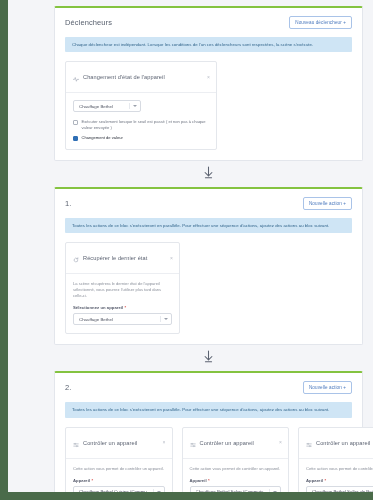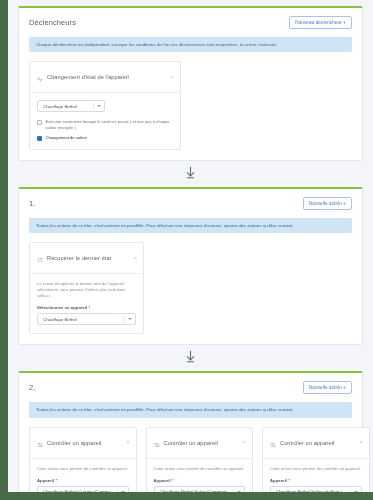--- a/index.html
+++ b/index.html
@@ -9,20 +9,21 @@
     background: #4a6b4a;
     overflow: hidden;
   }
   .app { position: relative; width: 373px; height: 500px; background: #4a6b4a; }
   .page {
     position: absolute;
     left: 8px; top: 0; right: 0; bottom: 8px;
     width: 365px;
     background: #f4f5f8;
     overflow: hidden;
+    padding-left: 36px;
   }
   .scroll { padding: 6px 10px 0 10px; }
 
   
   .panel {
     background: #ffffff;
     border: 1px solid #e3e6ec;
     border-top: 2px solid #84c340;
     border-radius: 2px;
     margin-bottom: 0;

